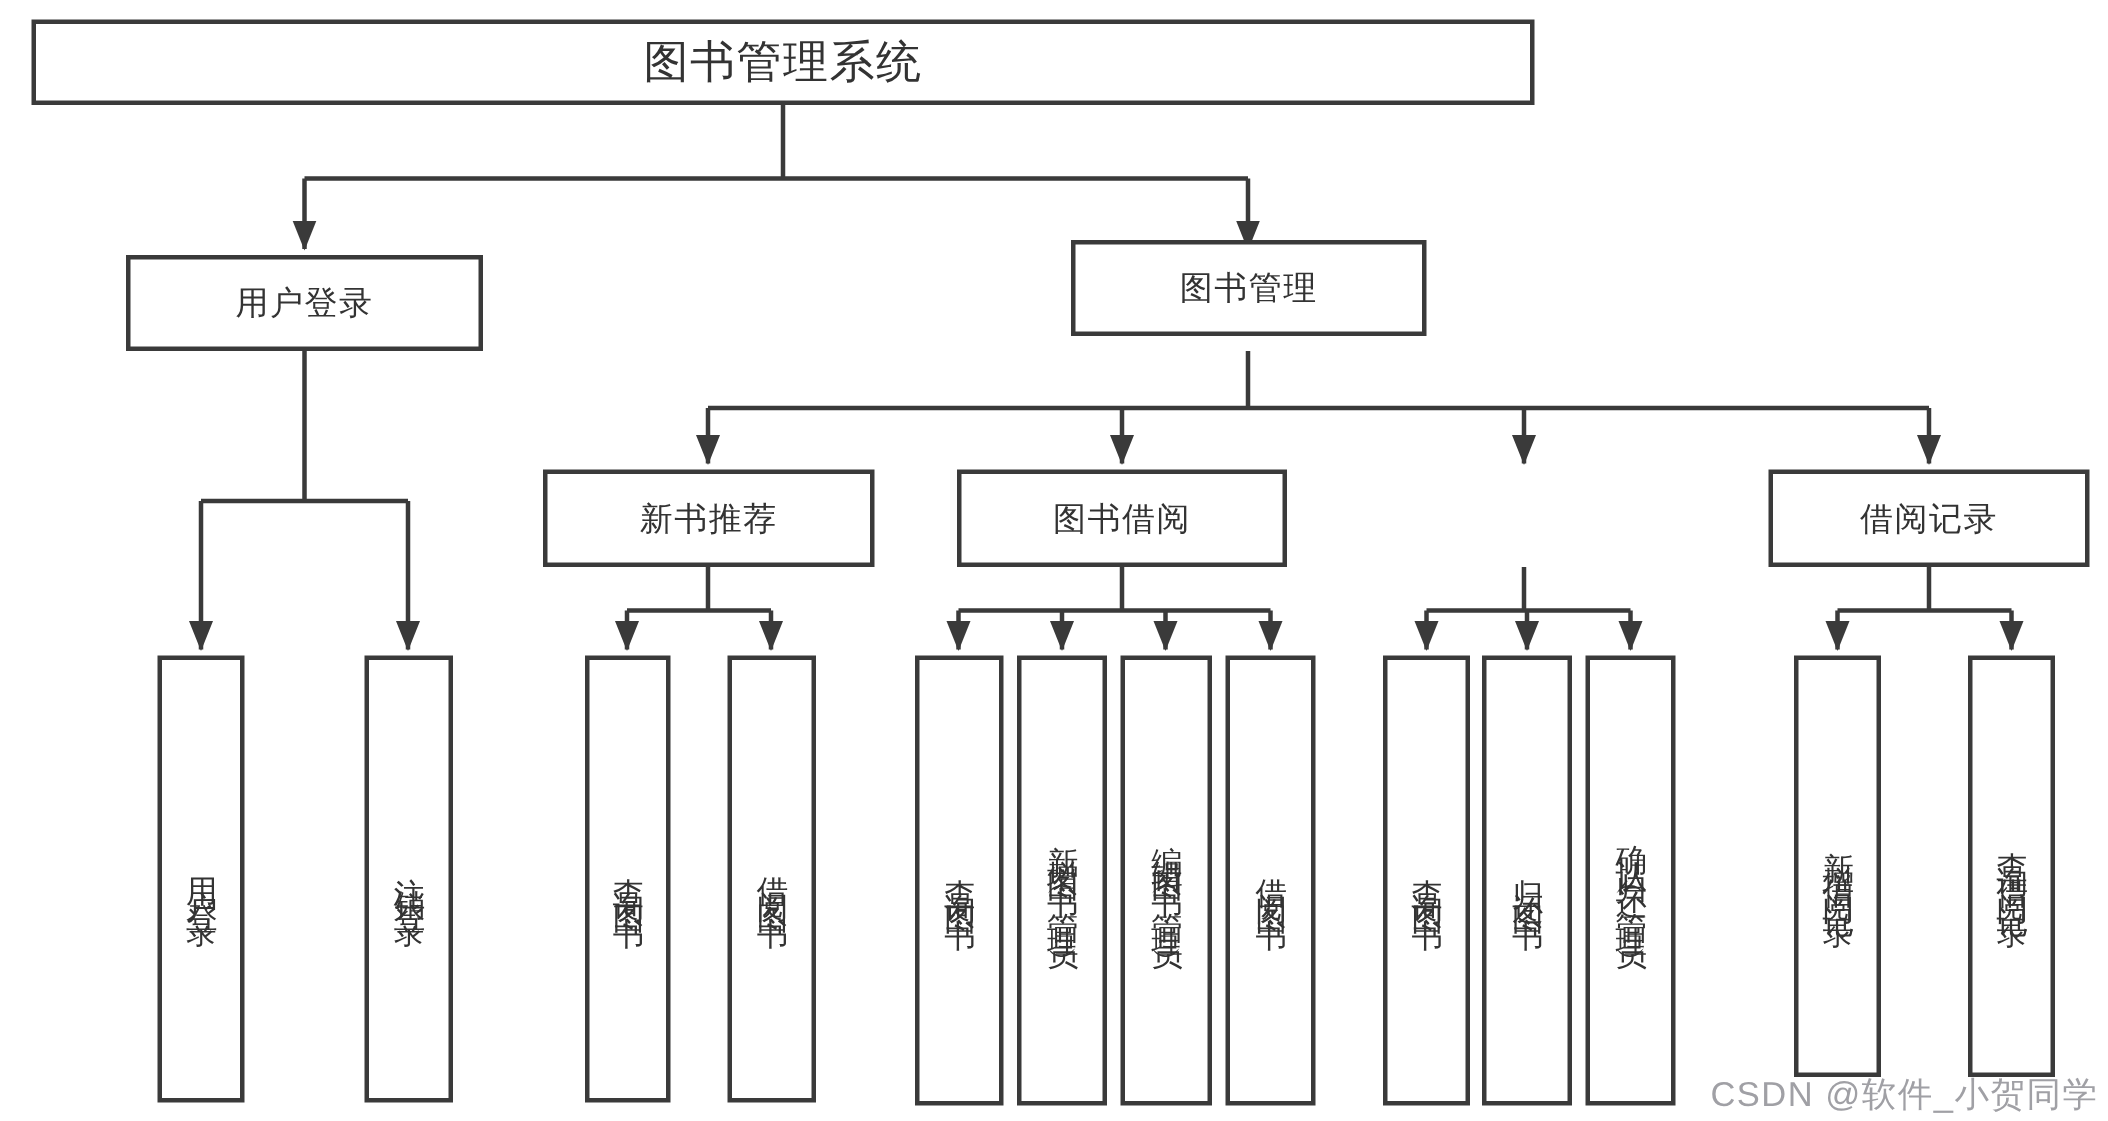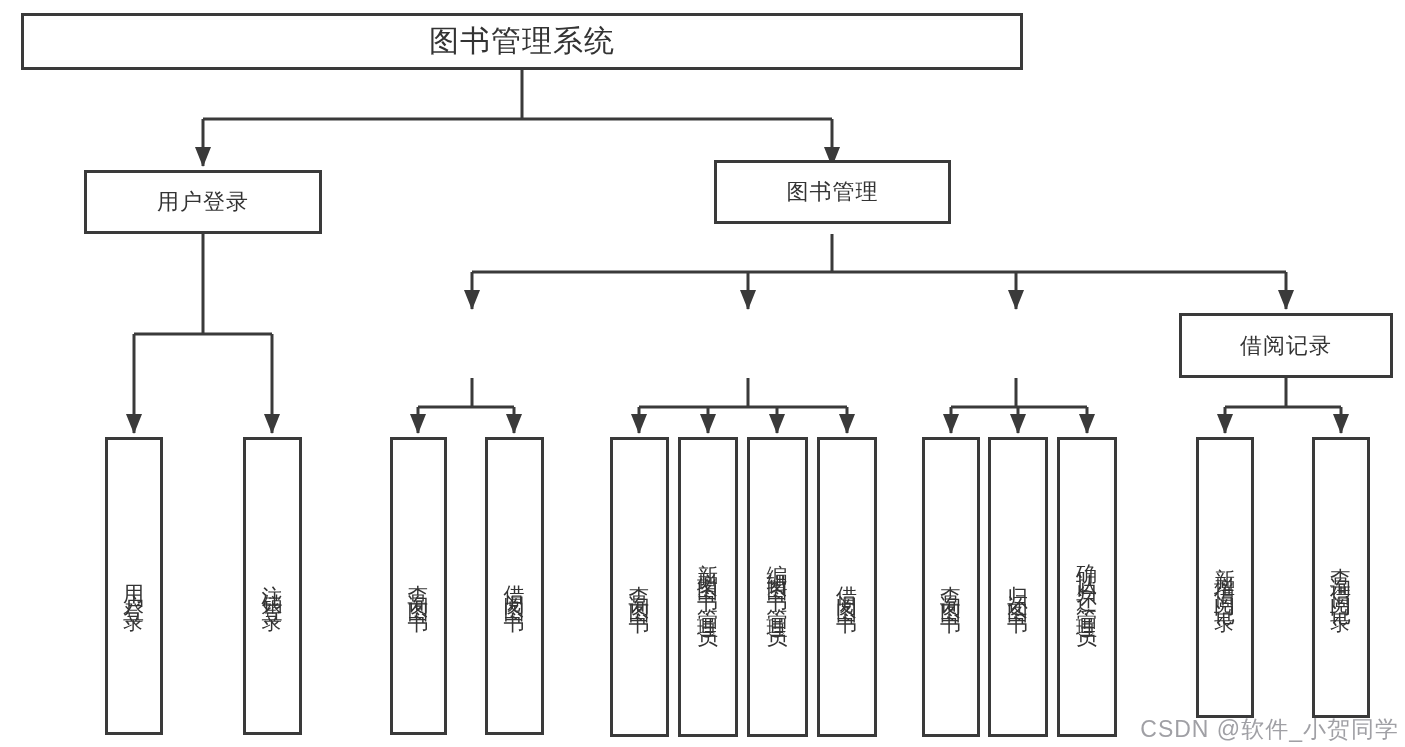--- a/index.html
+++ b/index.html
@@ -100,20 +100,26 @@
     <span class="nlabel">图书管理系统</span>
   </div>
 
   <div class="node" style="left:84px;top:170px;width:238px;height:64px">
     <span class="nlabel">用户登录</span>
   </div>
   <div class="node" style="left:714px;top:160px;width:237px;height:64px">
     <span class="nlabel">图书管理</span>
   </div>
 
+  <div class="node" style="left:362px;top:313px;width:221px;height:65px">
+    <span class="nlabel">新书推荐</span>
+  </div>
+  <div class="node" style="left:638px;top:313px;width:220px;height:65px">
+    <span class="nlabel">图书借阅</span>
+  </div>
   <div class="node" style="left:1179px;top:313px;width:214px;height:65px">
     <span class="nlabel">借阅记录</span>
   </div>
 
   <div class="leaf" style="left:105px;top:437px;width:58px;height:298px">
     <span class="vtext">用户登录</span>
   </div>
   <div class="leaf" style="left:243px;top:437px;width:59px;height:298px">
     <span class="vtext">注销登录</span>
   </div>

